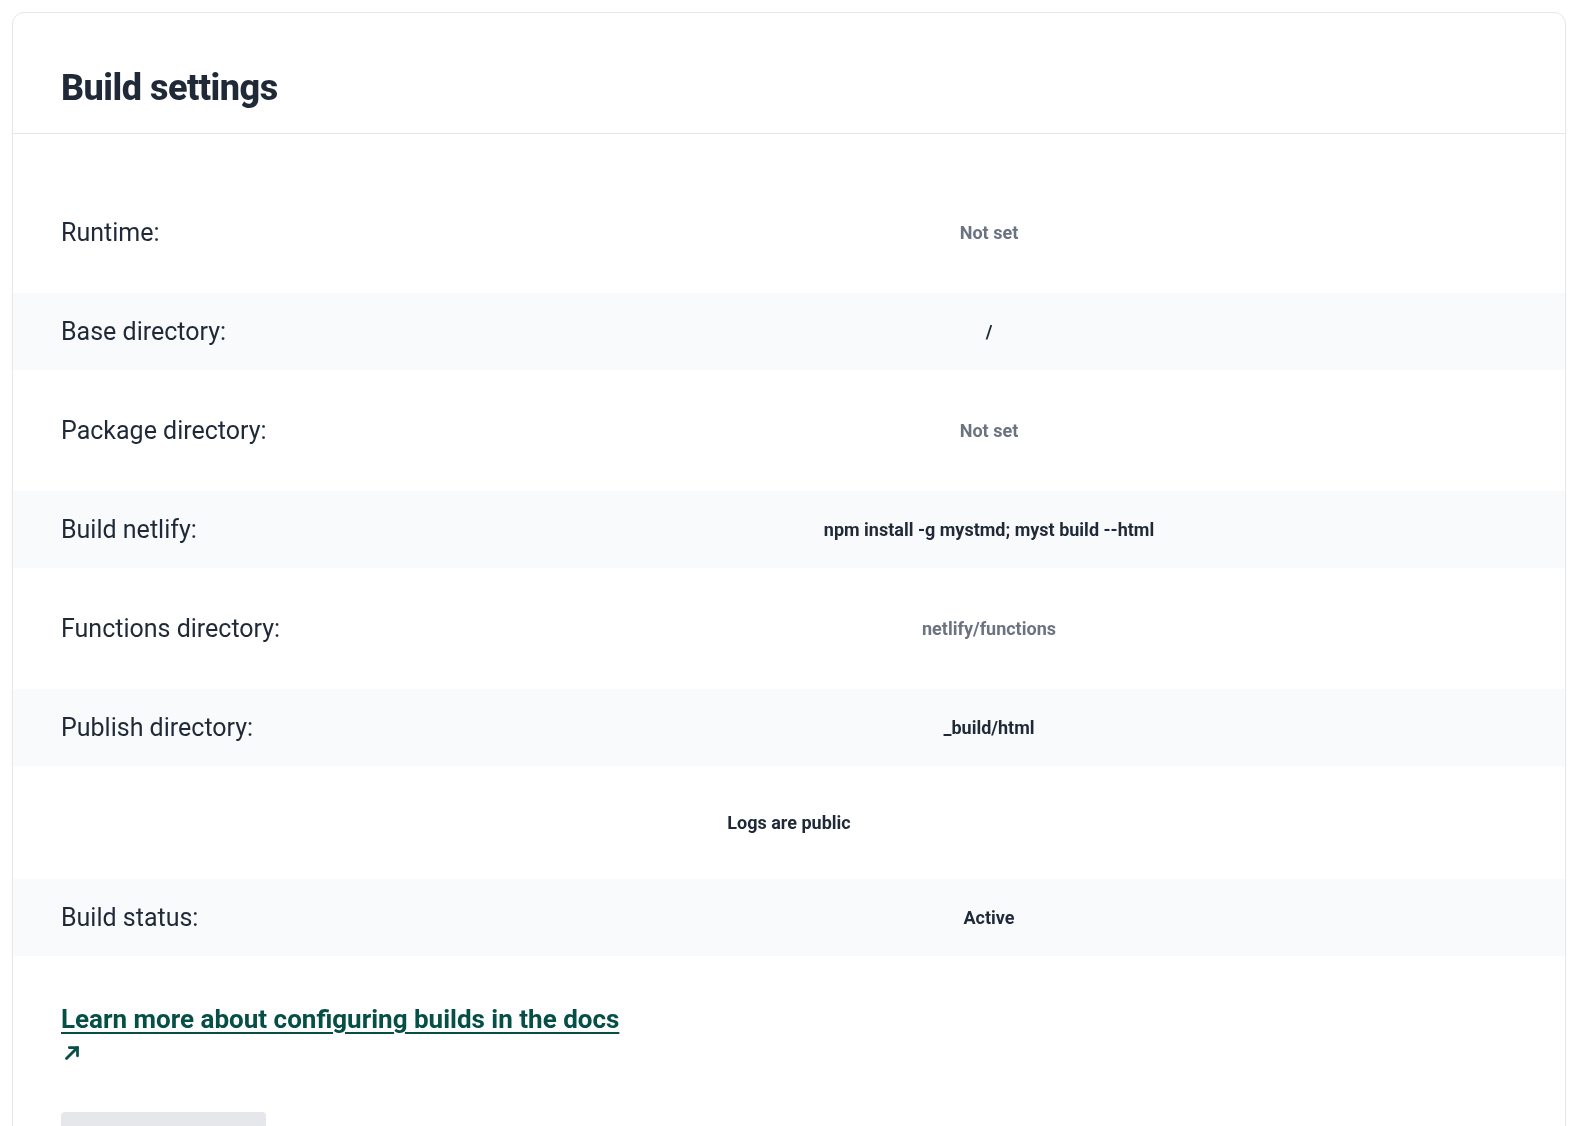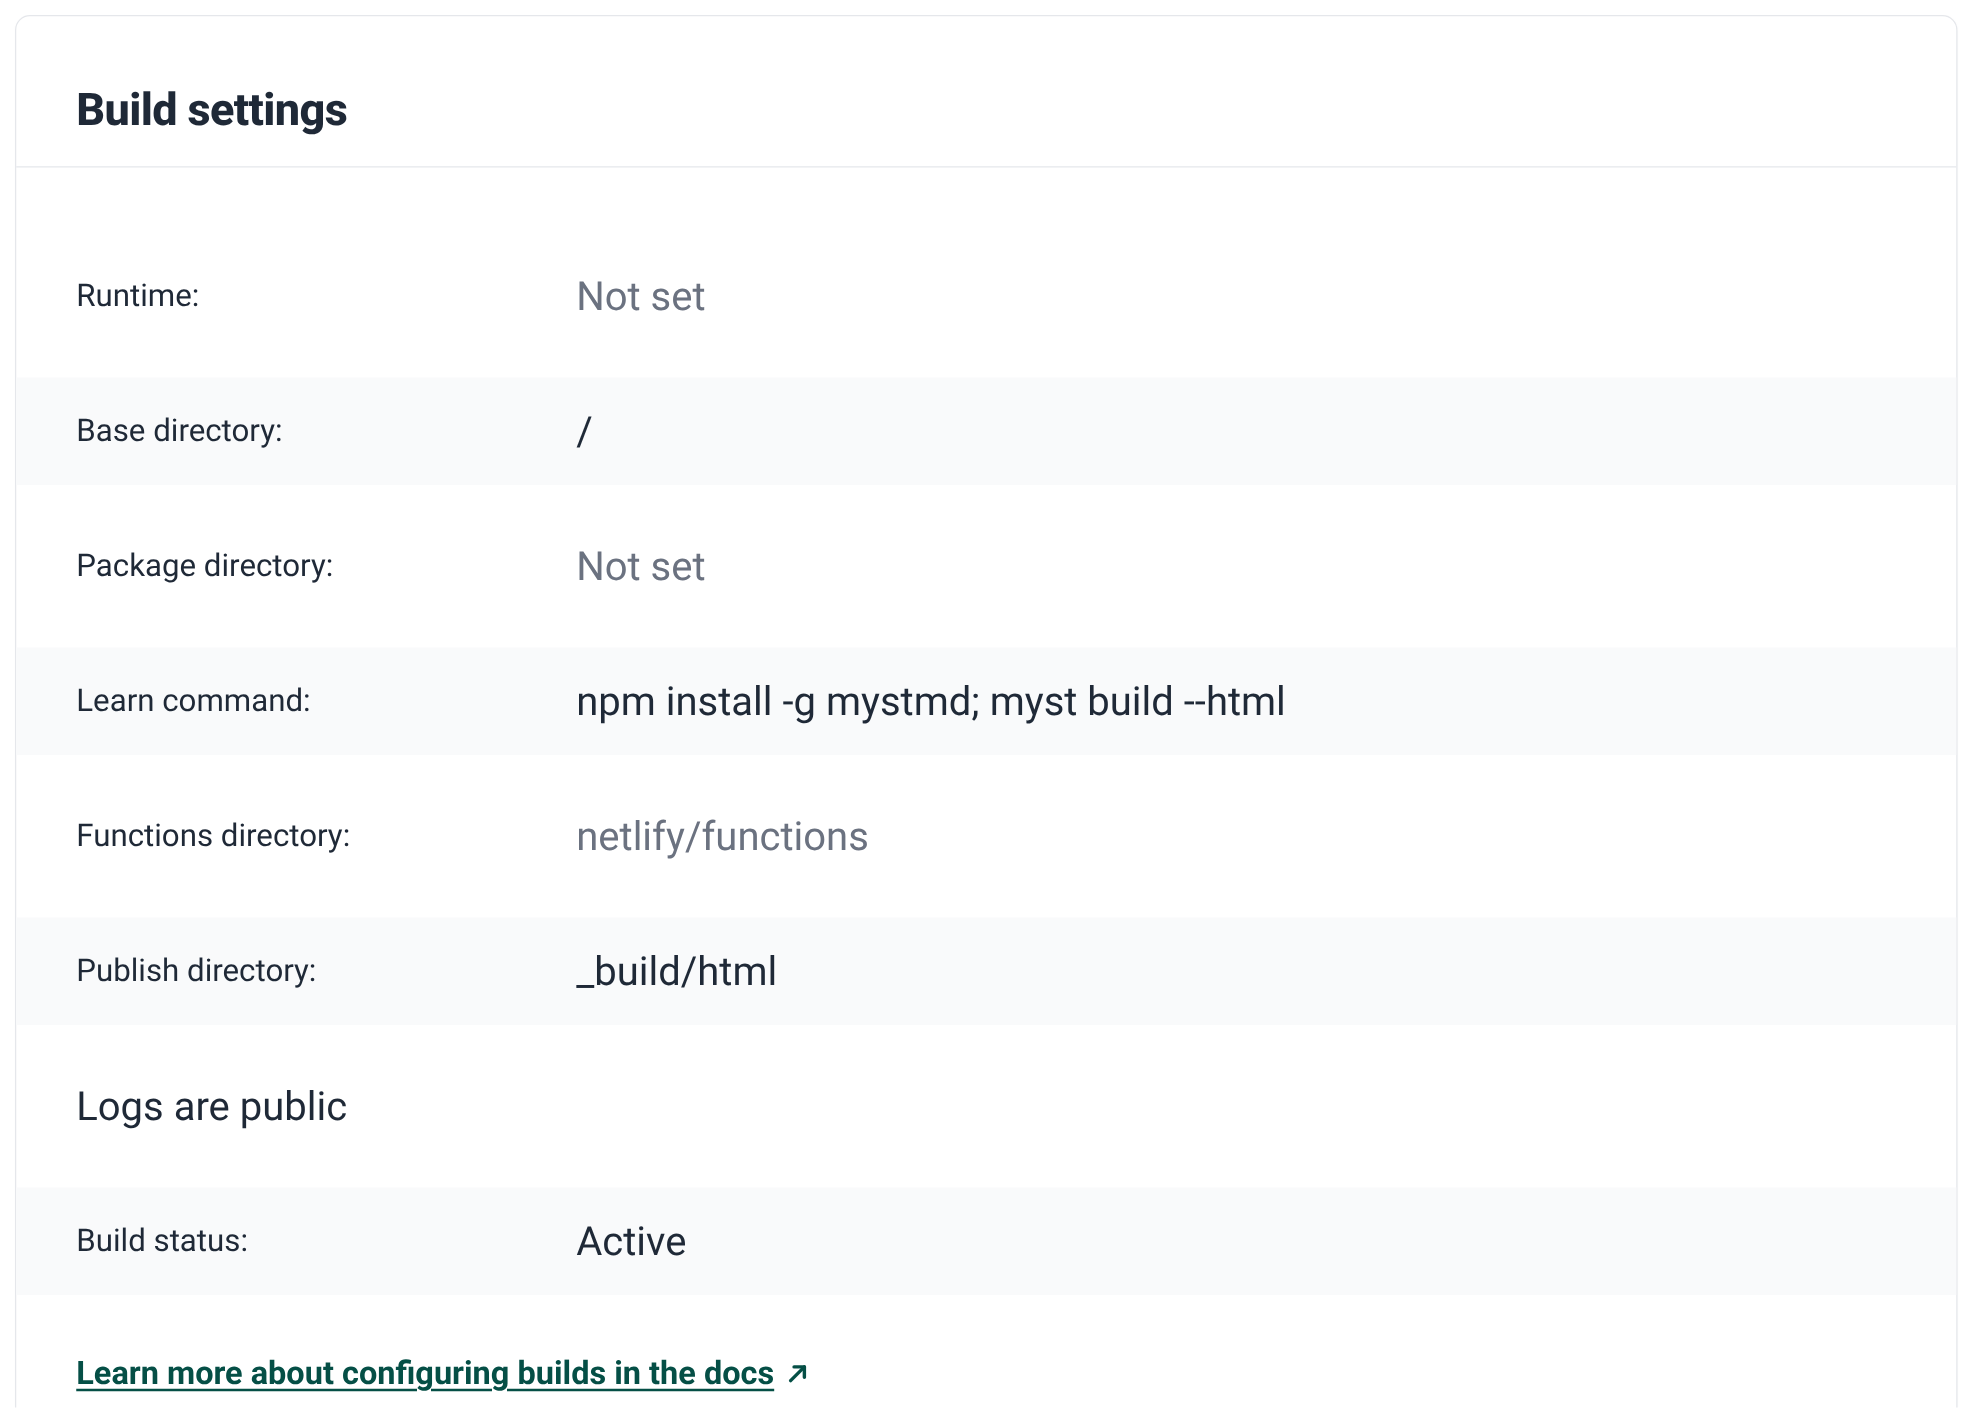--- a/index.html
+++ b/index.html
@@ -46,41 +46,43 @@
     background: #f9fafb;
   }
   .setting-label {
     flex: 0 0 400px;
     font-size: 25px;
     font-weight: 400;
     color: #1f2937;
   }
   .setting-value {
     flex: 1;
-    font-size: 32px;
-    font-weight: 400;
+    font-size: 18px;
+    font-weight: 700;
     color: #1f2937;
+    text-align: center;
   }
   .setting-value.muted {
     color: #6b7280;
   }
   .docs-link-wrap {
     padding: 48px 48px 0 48px;
   }
   .docs-link {
     display: inline-flex;
-    align-items: center;
+    align-items: flex-start;
     gap: 8px;
     font-size: 26px;
     font-weight: 700;
     color: #054f46;
     text-decoration: underline;
     text-underline-offset: 4px;
     text-decoration-thickness: 2px;
     cursor: pointer;
+    flex-direction: column;
   }
   .docs-link .arrow {
     display: inline-flex;
     width: 22px;
     height: 22px;
   }
   .docs-link svg {
     stroke: #054f46;
   }
   .button-wrap {
@@ -113,21 +115,21 @@
     </div>
     <div class="setting-row">
       <div class="setting-label">Base directory:</div>
       <div class="setting-value">/</div>
     </div>
     <div class="setting-row">
       <div class="setting-label">Package directory:</div>
       <div class="setting-value muted">Not set</div>
     </div>
     <div class="setting-row">
-      <div class="setting-label">Learn command:</div>
+      <div class="setting-label">Build netlify:</div>
       <div class="setting-value">npm install -g mystmd; myst build --html</div>
     </div>
     <div class="setting-row">
       <div class="setting-label">Functions directory:</div>
       <div class="setting-value muted">netlify/functions</div>
     </div>
     <div class="setting-row">
       <div class="setting-label">Publish directory:</div>
       <div class="setting-value">_build/html</div>
     </div>

